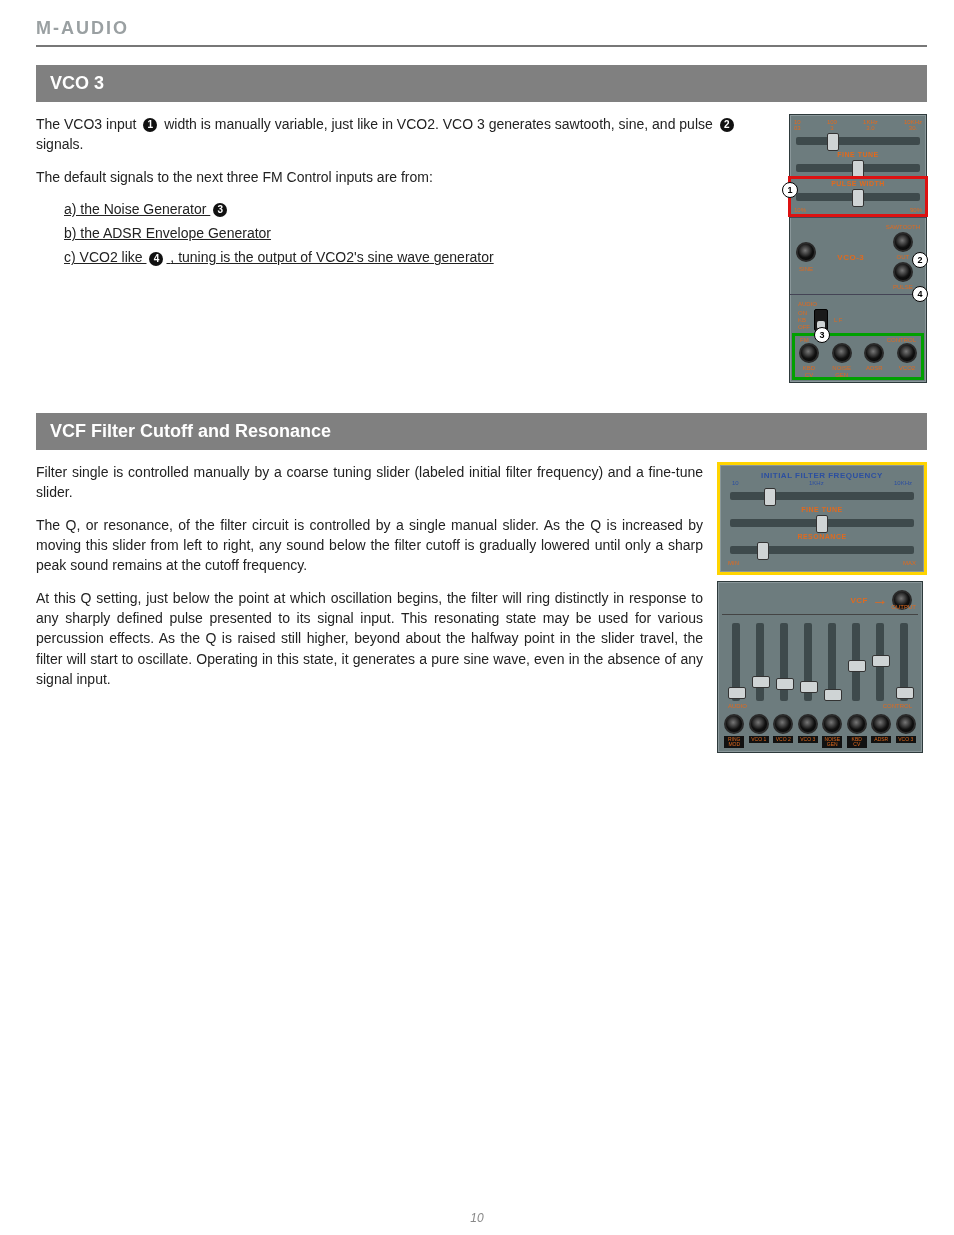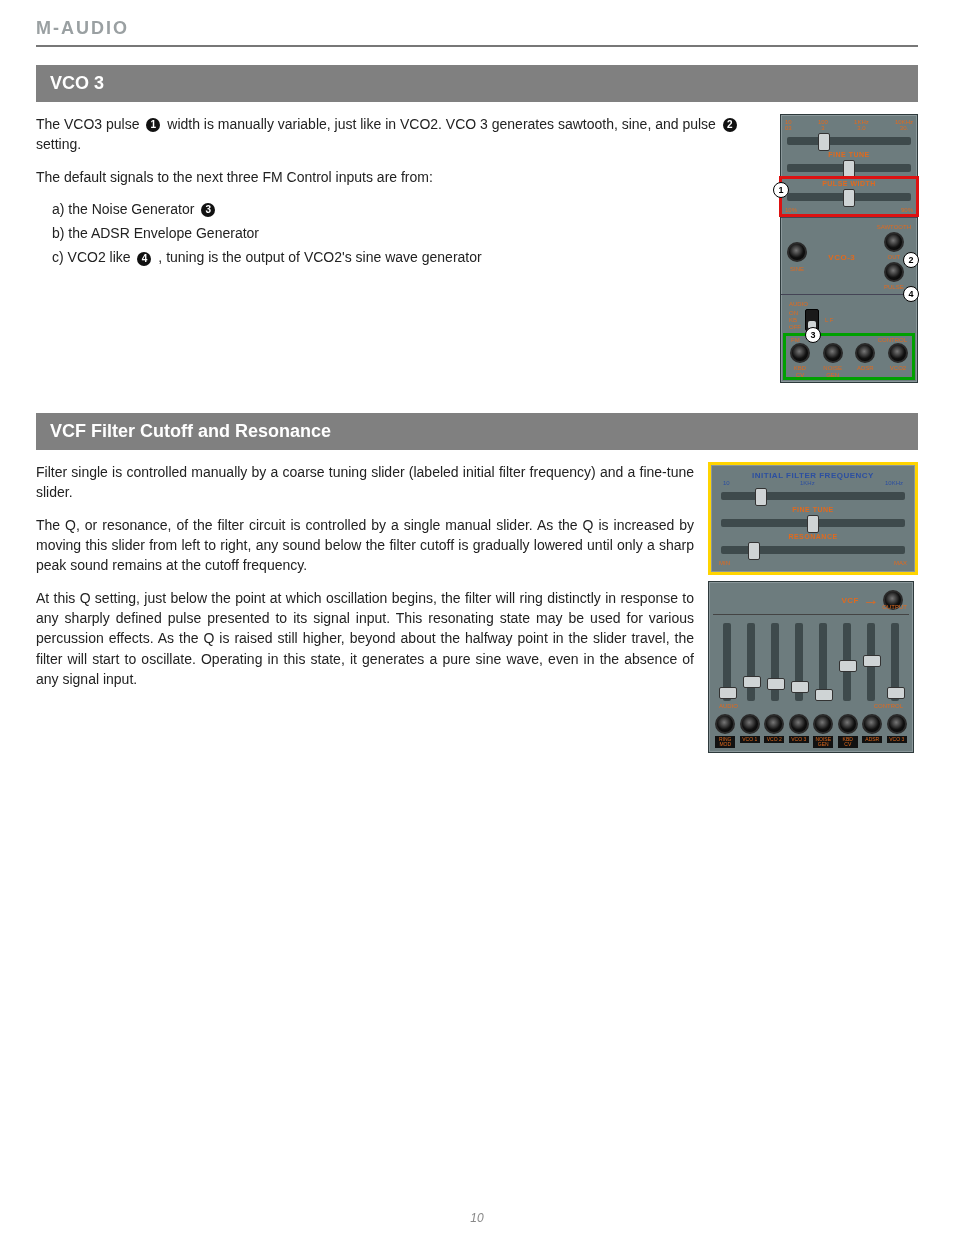--- a/index.html
+++ b/index.html
@@ -8,29 +8,29 @@
     --panel:#6d7c7e;
     --panel-dk:#556466;
     --slot:#3e4a4c;
     --orange:#e06a1e;
     --yellow:#ffd400;
     --green:#00a000;
     --red:#d11;
     --white:#fff;
   }
   html,body{margin:0;padding:0;background:#fff;color:var(--ink);font-family:Helvetica,Arial,sans-serif;}
-  .page{width:954px;min-height:1235px;margin:0 auto;padding:18px 36px 30px 36px;box-sizing:border-box;position:relative;}
+  .page{width:954px;min-height:1235px;margin:0 auto;padding:18px 27px 30px 36px;box-sizing:border-box;position:relative;}
   .brand{color:#9aa0a2;letter-spacing:2px;font-weight:800;font-size:18px;padding-bottom:6px;border-bottom:2px solid #777;}
   .section-title{background:#808080;color:#fff;font-weight:700;padding:8px 14px;margin-top:18px;font-size:18px;}
   .row{display:flex;gap:14px;align-items:flex-start;margin-top:12px;}
   .copy{flex:1 1 auto;font-size:14px;line-height:1.45;}
   .copy p{margin:0 0 12px 0;}
   .copy.justify p{text-align:justify;}
   ol.alpha{list-style:none;margin:0 0 10px 16px;padding:0;}
-  ol.alpha li{margin:4px 0;}
+  ol.alpha li{margin:4px 12px;text-decoration:underline;}
   .circ{display:inline-flex;width:14px;height:14px;border-radius:50%;background:#111;color:#fff;font-size:10px;align-items:center;justify-content:center;vertical-align:middle;margin:0 3px;font-weight:700;}
   .pagenum{position:absolute;bottom:10px;left:0;right:0;text-align:center;font-style:italic;color:#888;font-size:12px;}
   
   .panel{background:var(--panel);border:1px solid #2e3a3c;box-shadow:inset 0 0 0 1px #8a979a;position:relative;font-family:Arial,Helvetica,sans-serif;}
   .upanel{color:var(--orange);font-size:7px;letter-spacing:.5px;text-align:center;font-weight:700;}
   .slider-h{position:relative;background:var(--slot);height:8px;border-radius:2px;margin:6px 6px;}
   .slider-h .thumb{position:absolute;top:-4px;width:10px;height:16px;background:#cfd4d5;border:1px solid #333;border-radius:2px;transform:translateX(-50%);}
   .slider-v{position:relative;background:var(--slot);width:8px;border-radius:2px;margin:0 auto;}
   .slider-v .thumb{position:absolute;left:-4px;width:16px;height:10px;background:#cfd4d5;border:1px solid #333;border-radius:2px;transform:translateY(-50%);}
   .jack{width:16px;height:16px;border-radius:50%;background:radial-gradient(circle at 45% 40%,#777 0%,#111 55%,#000 100%);border:2px solid #2a2a2a;display:inline-block;}
@@ -73,25 +73,25 @@
 
 <div class="page">
 
   <div class="brand">M-AUDIO</div>
 
   <div class="section-title">VCO 3</div>
 
   <div class="row">
     <div class="copy">
       <p>
-        <span>The VCO3 pulse </span>
+        <span>The VCO3 input </span>
         <span class="circ">1</span>
         <span> width is manually variable, just like in VCO2. VCO 3 generates sawtooth, sine, and pulse </span>
         <span class="circ">2</span>
-        <span> setting.</span>
+        <span> signals.</span>
       </p>
       <p>The default signals to the next three FM Control inputs are from:</p>
       <ol class="alpha">
         <li>
           <span>a)  the Noise Generator </span>
           <span class="circ">3</span>
         </li>
         <li>b)  the ADSR Envelope Generator</li>
         <li>
           <span>c)  VCO2 like </span>

